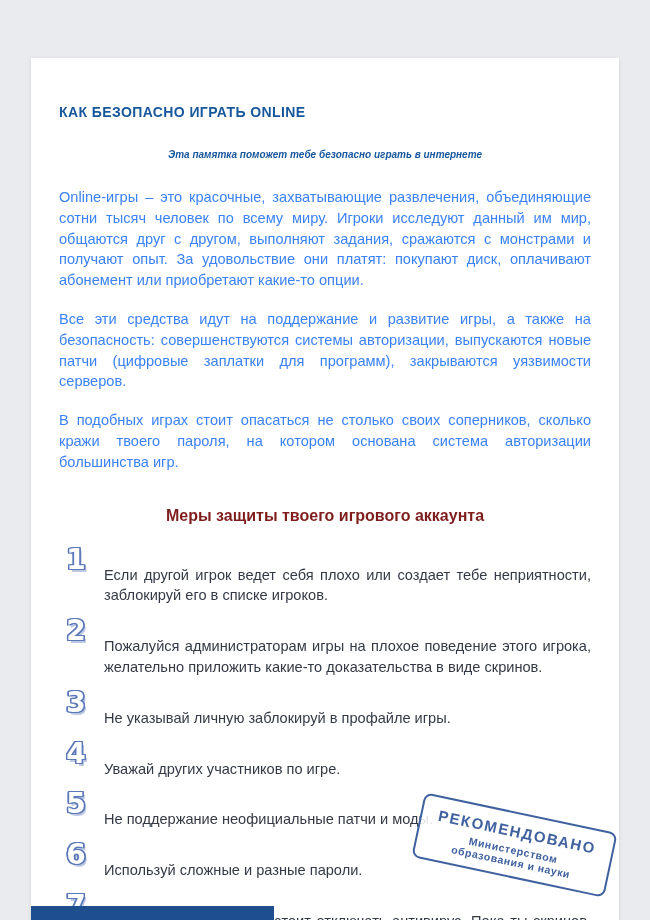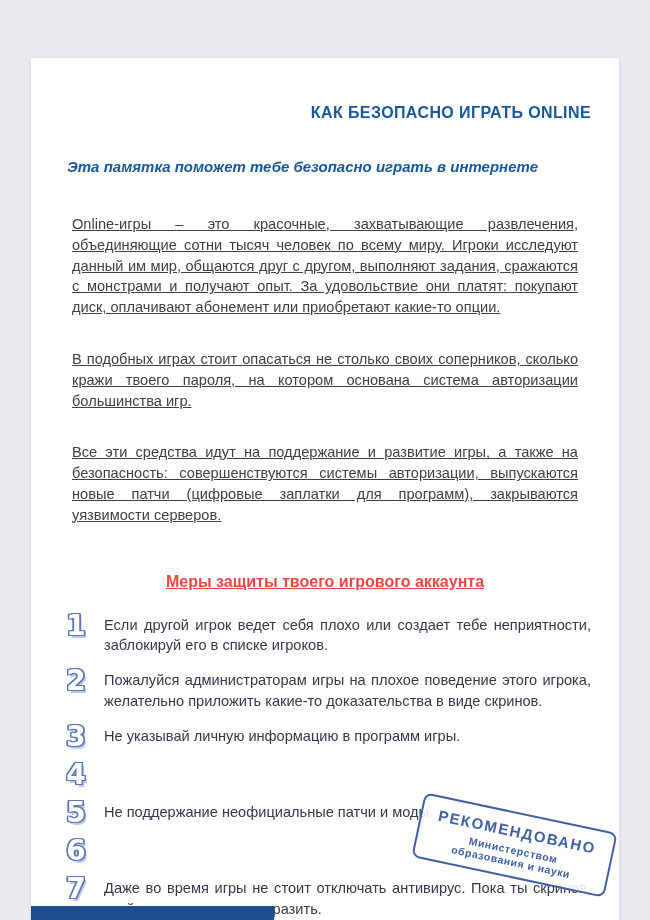--- a/index.html
+++ b/index.html
@@ -24,52 +24,51 @@
     width: 588px;
     height: 862px;
     background: #ffffff;
     box-shadow: 0 1px 4px rgba(0,0,0,0.10);
     box-sizing: border-box;
     padding: 0 28px;
   }
   .title {
     margin: 0;
     padding-top: 46px;
-    text-align: right;
-    font-size: 16px;
+    text-align: left;
+    font-size: 14px;
     font-weight: 700;
     letter-spacing: 0.4px;
     color: #17579c;
   }
   .subtitle {
-    margin: 8px;
+    margin: 1px;
     padding-top: 28px;
-    font-size: 15px;
+    text-align: center;
+    font-size: 10px;
     font-weight: 700;
     font-style: italic;
     color: #17579c;
   }
   .body-par {
-    margin: 13px;
+    margin: 0;
     padding-top: 18px;
     font-size: 14.6px;
     line-height: 20.8px;
-    color: #404040;
+    color: #3b82f6;
     text-align: justify;
-    text-decoration: underline;
   }
   .body-par.first { padding-top: 26px; }
   .section-heading {
     margin: 0;
     padding-top: 34px;
     text-align: center;
     font-size: 16px;
     font-weight: 700;
-    color: #ef4444;
-    text-decoration: underline;
+    color: #7f1d1d;
   }
   .measures {
     list-style: none;
     margin: 0;
     padding: 24px 0 0 4px;
   }
   .measure {
     display: flex;
     align-items: flex-start;
     gap: 15px;
@@ -94,20 +93,21 @@
        0     -1.4px 0 #5b79b8,
        0      1.4px 0 #5b79b8,
        2.6px  2.6px 0 rgba(91,121,184,0.40);
   }
   .txt {
     font-size: 14.6px;
     line-height: 20.8px;
     color: #333a45;
     text-align: justify;
     flex: 1 1 auto;
+    margin-top: 16px;
   }
   .stamp {
     position: absolute;
     right: 6px;
     bottom: 42px;
     transform: rotate(12deg);
     border: 2.5px solid #40619f;
     border-radius: 8px;
     padding: 9px 16px 8px;
     color: #40619f;
@@ -146,47 +146,49 @@
 <body>
 
 <div class="canvas">
   <div class="card">
 
     <h1 class="title">КАК БЕЗОПАСНО ИГРАТЬ ONLINE</h1>
 
     <h2 class="subtitle">Эта памятка поможет тебе безопасно играть в интернете</h2>
 
     <p class="body-par first">Online-игры – это красочные, захватывающие развлечения, объединяющие сотни тысяч человек по всему миру. Игроки исследуют данный им мир, общаются друг с другом, выполняют задания, сражаются с монстрами и получают опыт. За удовольствие они платят: покупают диск, оплачивают абонемент или приобретают какие-то опции.</p>
+    <p class="body-par">Все эти средства идут на поддержание и развитие игры, а также на безопасность: совершенствуются системы авторизации, выпускаются новые патчи (цифровые заплатки для программ), закрываются уязвимости серверов.</p>
     <p class="body-par">В подобных играх стоит опасаться не столько своих соперников, сколько кражи твоего пароля, на котором основана система авторизации большинства игр.</p>
-    <p class="body-par">Все эти средства идут на поддержание и развитие игры, а также на безопасность: совершенствуются системы авторизации, выпускаются новые патчи (цифровые заплатки для программ), закрываются уязвимости серверов.</p>
 
     <h3 class="section-heading">Меры защиты твоего игрового аккаунта</h3>
 
     <ol class="measures">
       <li class="measure">
         <span class="num">1</span>
         <span class="txt">Если другой игрок ведет себя плохо или создает тебе неприятности, заблокируй его в списке игроков.</span>
       </li>
       <li class="measure">
         <span class="num">2</span>
         <span class="txt">Пожалуйся администраторам игры на плохое поведение этого игрока, желательно приложить какие-то доказательства в виде скринов.</span>
       </li>
       <li class="measure">
         <span class="num">3</span>
-        <span class="txt">Не указывай личную информацию в программ игры.</span>
+        <span class="txt">Не указывай личную заблокируй в профайле игры.</span>
       </li>
       <li class="measure">
         <span class="num">4</span>
+        <span class="txt">Уважай других участников по игре.</span>
       </li>
       <li class="measure">
         <span class="num">5</span>
         <span class="txt">Не поддержание неофициальные патчи и моды.</span>
       </li>
       <li class="measure">
         <span class="num">6</span>
+        <span class="txt">Используй сложные и разные пароли.</span>
       </li>
       <li class="measure">
         <span class="num">7</span>
         <span class="txt">Даже во время игры не стоит отключать антивирус. Пока ты скринов, твой компьютер могут заразить.</span>
       </li>
     </ol>
 
     <div class="stamp">
       <div class="stamp-line1">РЕКОМЕНДОВАНО</div>
       <div class="stamp-line2">Министерством</div>

